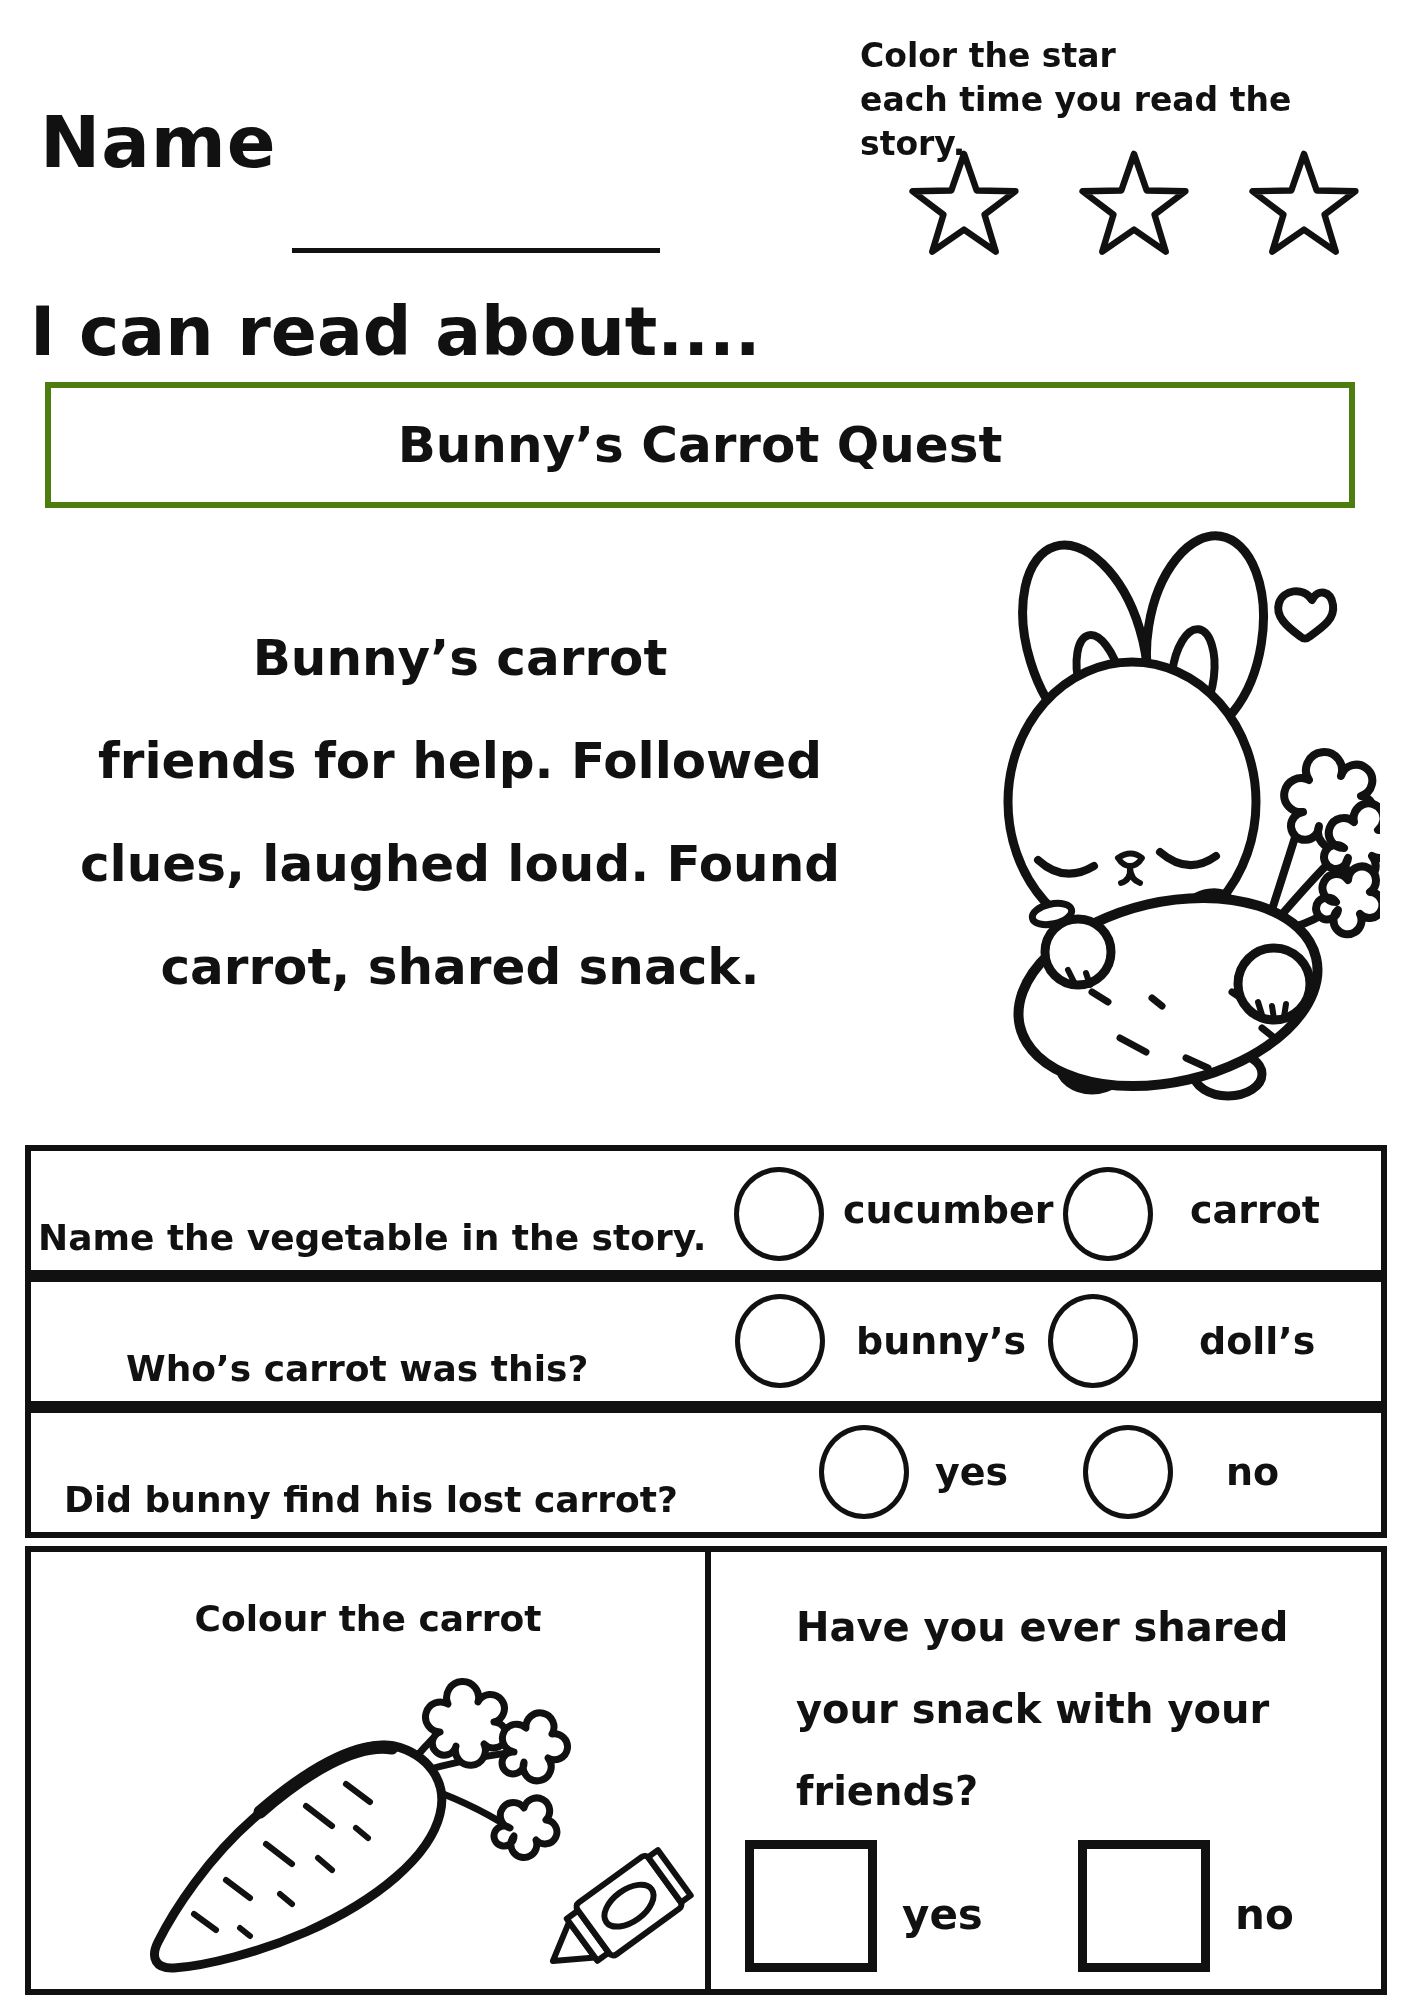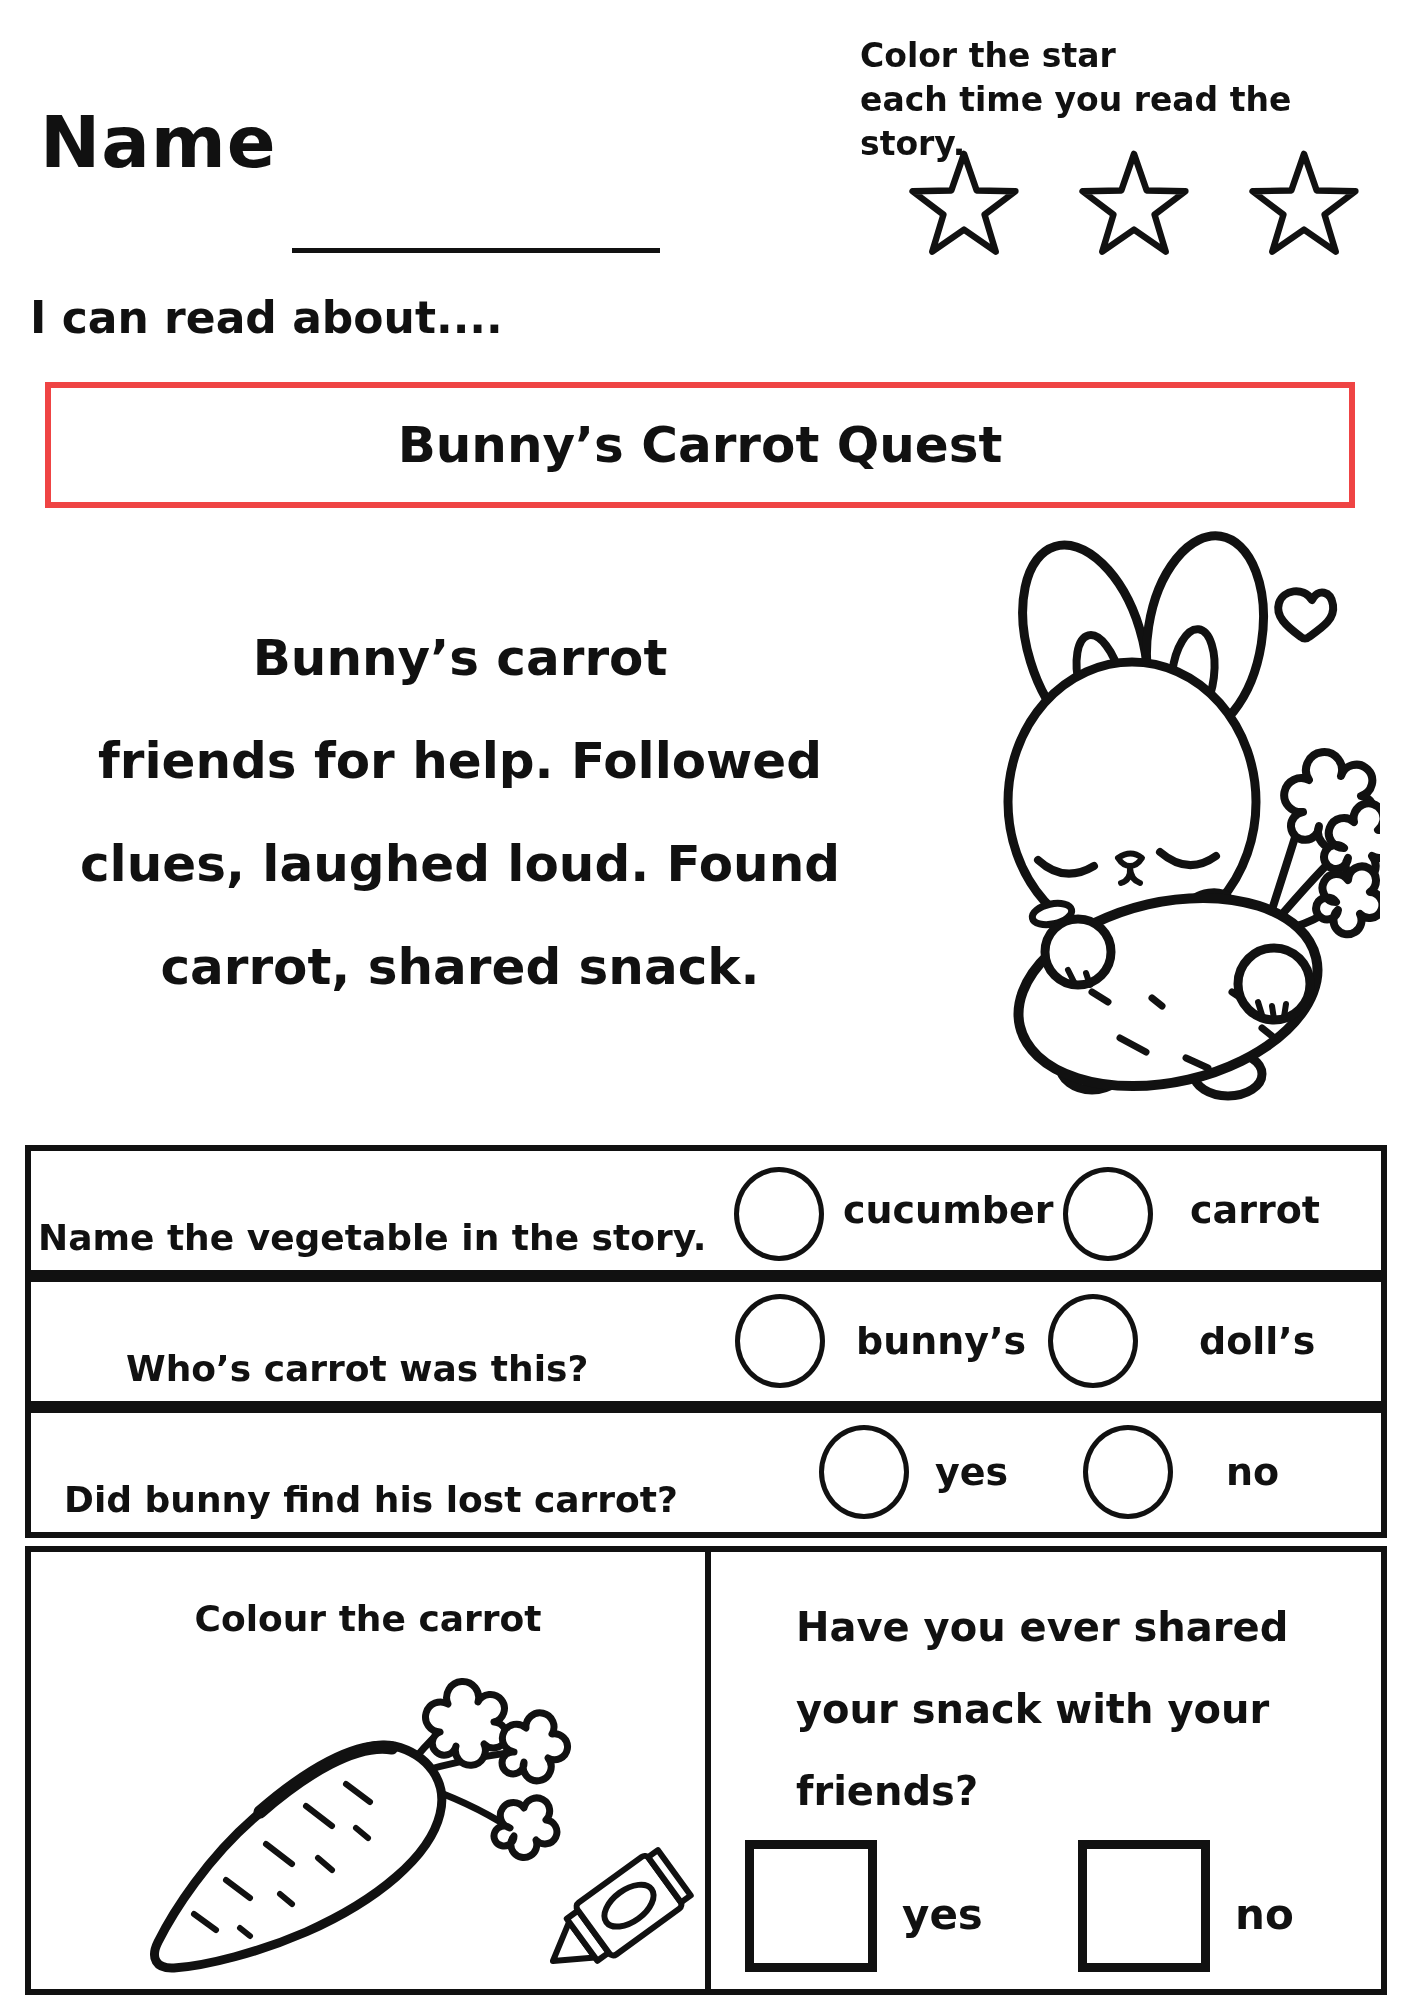--- a/index.html
+++ b/index.html
@@ -10,24 +10,24 @@
   }
   .abs{position:absolute;}
 
   .name-label{left:40px;top:100px;font-size:72px;font-weight:700;letter-spacing:1px;}
   .name-line{left:292px;top:248px;width:368px;height:5px;background:#111;}
 
   .star-instructions{left:860px;top:34px;width:530px;text-align:left;font-weight:700;line-height:44px;font-size:33px;}
   .stars-row{left:905px;top:148px;width:480px;height:120px;display:flex;gap:52px;}
   .star-box{width:118px;height:118px;}
 
-  .intro{left:30px;top:292px;font-size:44px;font-weight:700;}
+  .intro{left:30px;top:292px;font-size:68px;font-weight:700;}
 
   .title-box{
-    left:45px;top:382px;width:1310px;height:126px;border:6px solid #ef4444;
+    left:45px;top:382px;width:1310px;height:126px;border:6px solid #4d7c0f;
     box-sizing:border-box;display:flex;align-items:center;justify-content:center;
   }
   .title-box span{font-size:50px;font-weight:700;}
 
   .story{left:55px;top:607px;width:810px;text-align:center;}
   .story div{height:103px;line-height:103px;font-size:50px;font-weight:700;white-space:nowrap;}
 
   .bunny-art{left:1000px;top:530px;}
 
   .q-row{

